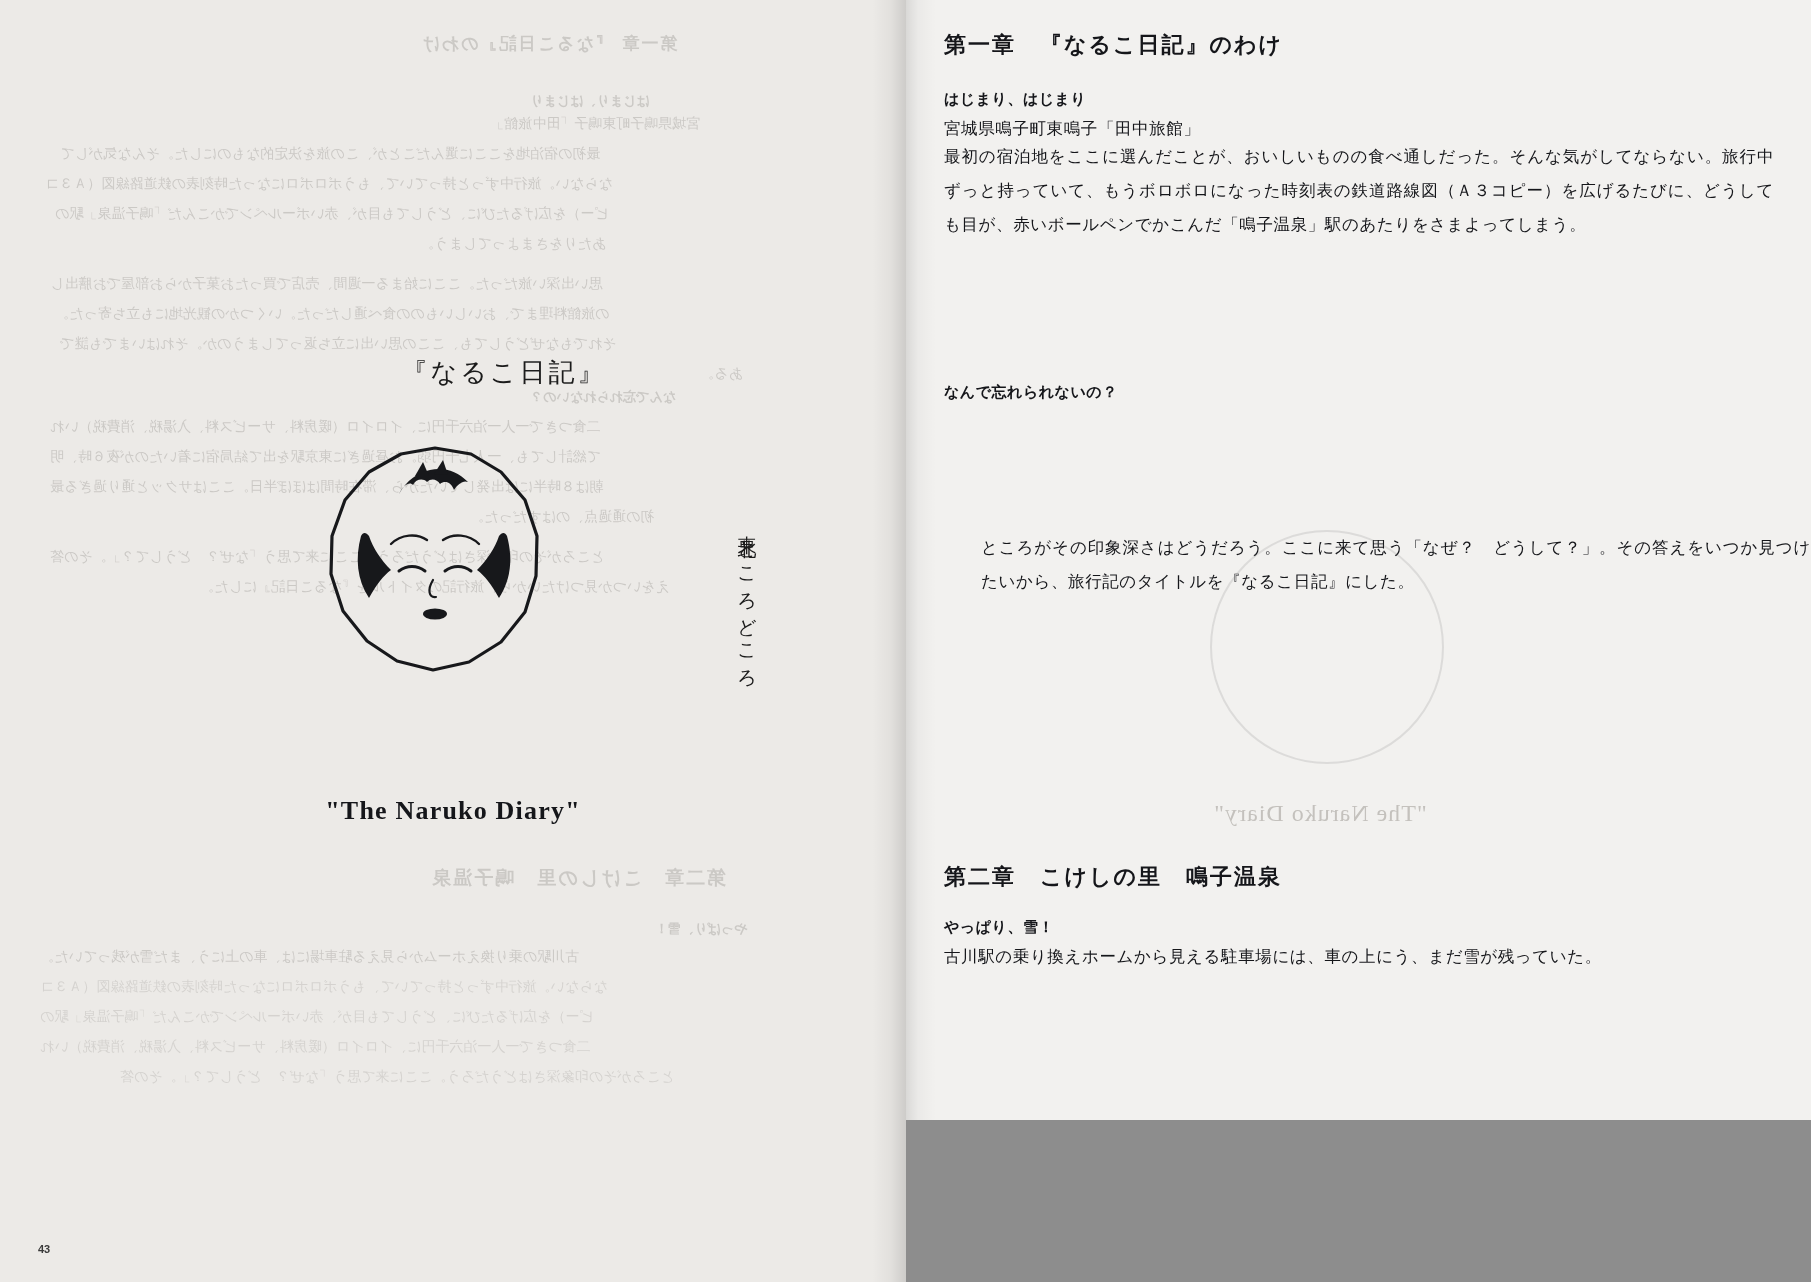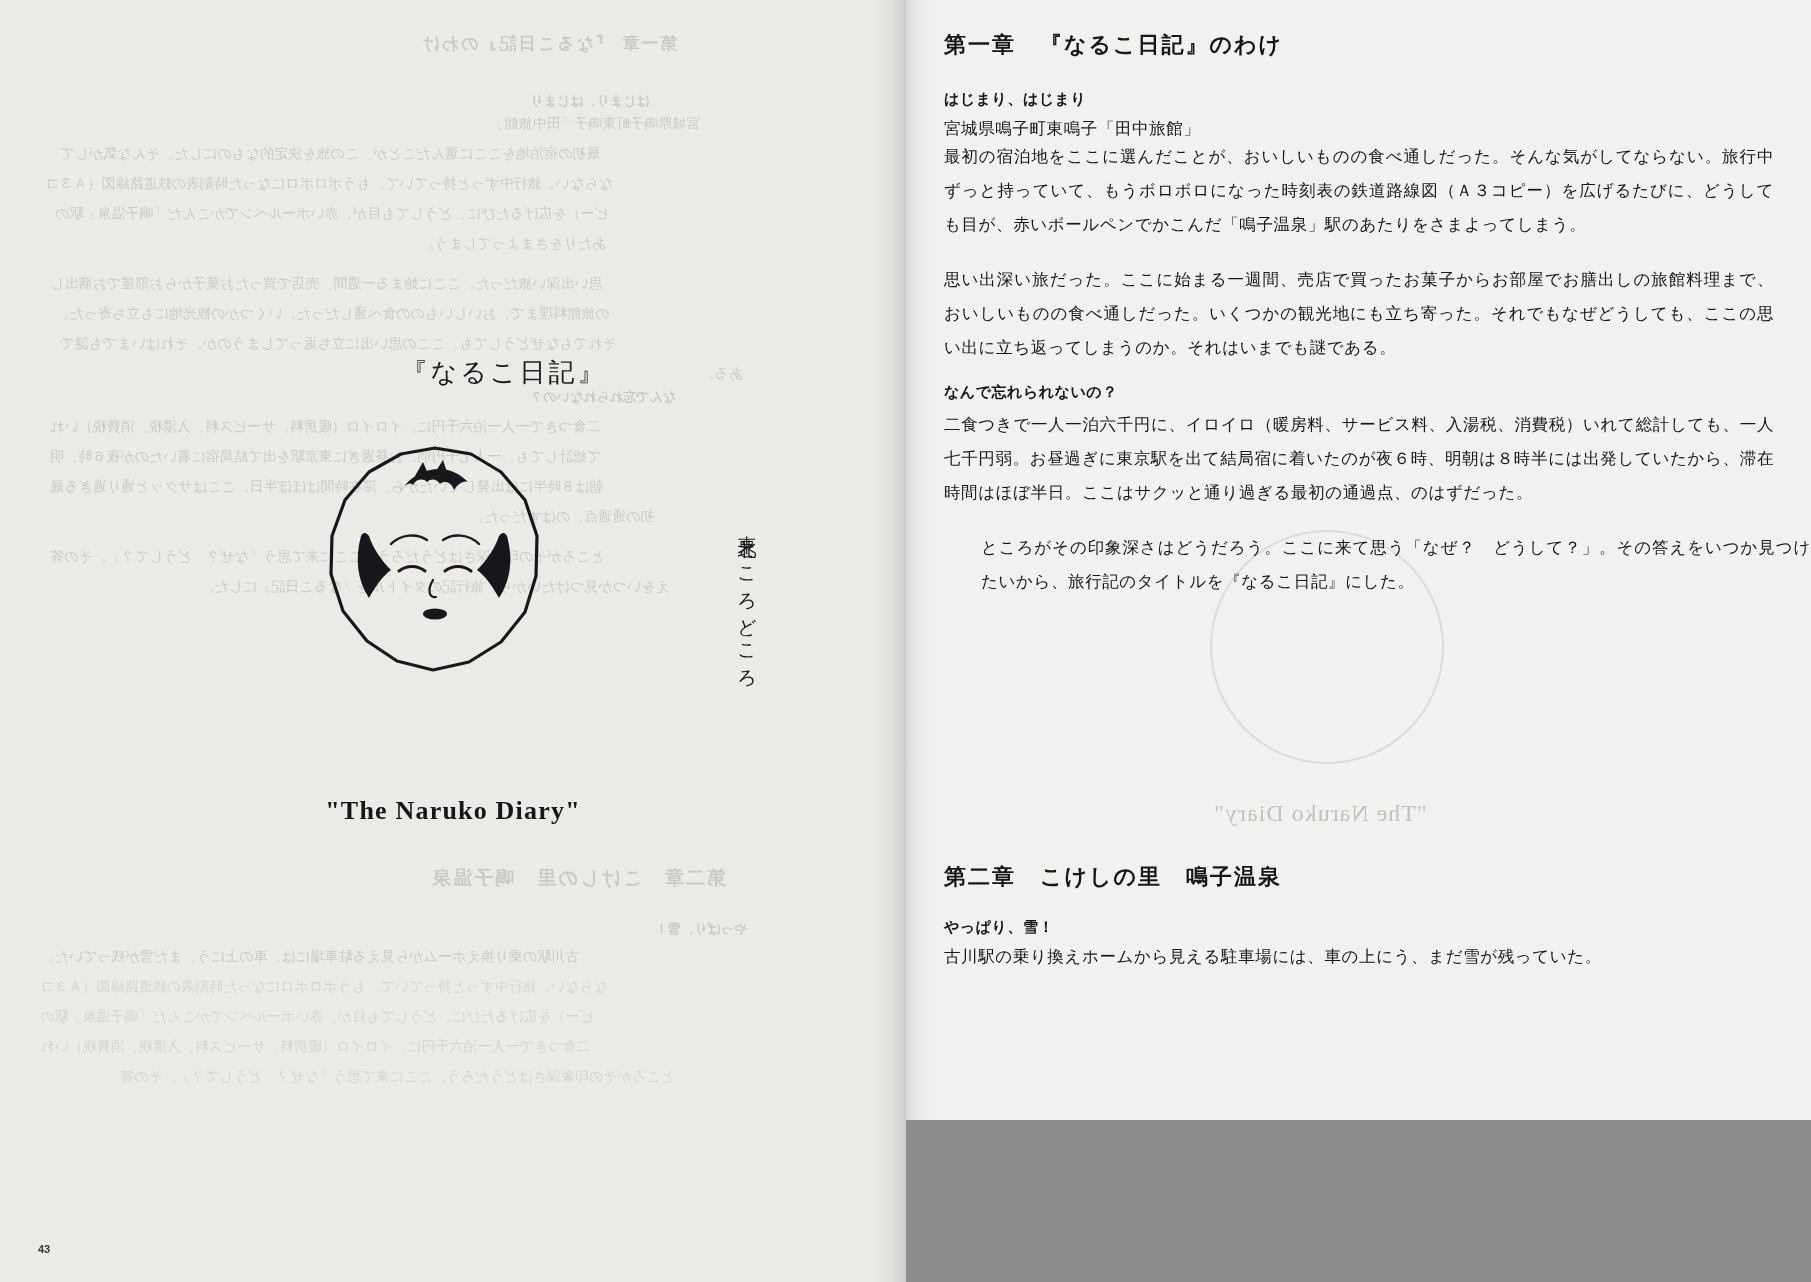--- a/index.html
+++ b/index.html
@@ -255,25 +255,23 @@
     <div class="gutter-shadow-right"></div>
 
     <div class="rp chapter-head" style="top:30px;">第一章　『なるこ日記』のわけ</div>
 
     <div class="rp sub-head" style="top:90px;">はじまり、はじまり</div>
 
     <div class="rp para-small-head" style="top:112px;">宮城県鳴子町東鳴子「田中旅館」</div>
 
     <div class="rp para" style="top:140px;">最初の宿泊地をここに選んだことが、おいしいものの食べ通しだった。そんな気がしてならない。旅行中ずっと持っていて、もうボロボロになった時刻表の鉄道路線図（Ａ３コピー）を広げるたびに、どうしても目が、赤いボールペンでかこんだ「鳴子温泉」駅のあたりをさまよってしまう。</div>
 
-    <div class="rp para" style="top:263px;">思い出深い旅だった。ここに始まる一週間、売店で買ったお菓子からお部屋でお膳出しの旅館料理まで、おいしいものの食べ通しだった。いくつかの観光地にも立ち寄った。それでもなぜどうしても、ここの思い出に立ち返ってしまうのか。それはいまでも謎である。</div>
 
     <div class="rp sub-head" style="top:383px;">なんで忘れられないの？</div>
 
-    <div class="rp para" style="top:408px;">二食つきで一人一泊六千円に、イロイロ（暖房料、サービス料、入湯税、消費税）いれて総計しても、一人七千円弱。お昼過ぎに東京駅を出て結局宿に着いたのが夜６時、明朝は８時半には出発していたから、滞在時間はほぼ半日。ここはサクッと通り過ぎる最初の通過点、のはずだった。</div>
 
     <div class="rp para" style="top:531px;margin-left:37px;">ところがその印象深さはどうだろう。ここに来て思う「なぜ？　どうして？」。その答えをいつか見つけたいから、旅行記のタイトルを『なるこ日記』にした。</div>
 
     <div class="rp chapter-head" style="top:862px;">第二章　こけしの里　鳴子温泉</div>
 
     <div class="rp sub-head" style="top:918px;">やっぱり、雪！</div>
 
     <div class="rp para" style="top:940px;">古川駅の乗り換えホームから見える駐車場には、車の上にう、まだ雪が残っていた。</div>
   </div>
 

